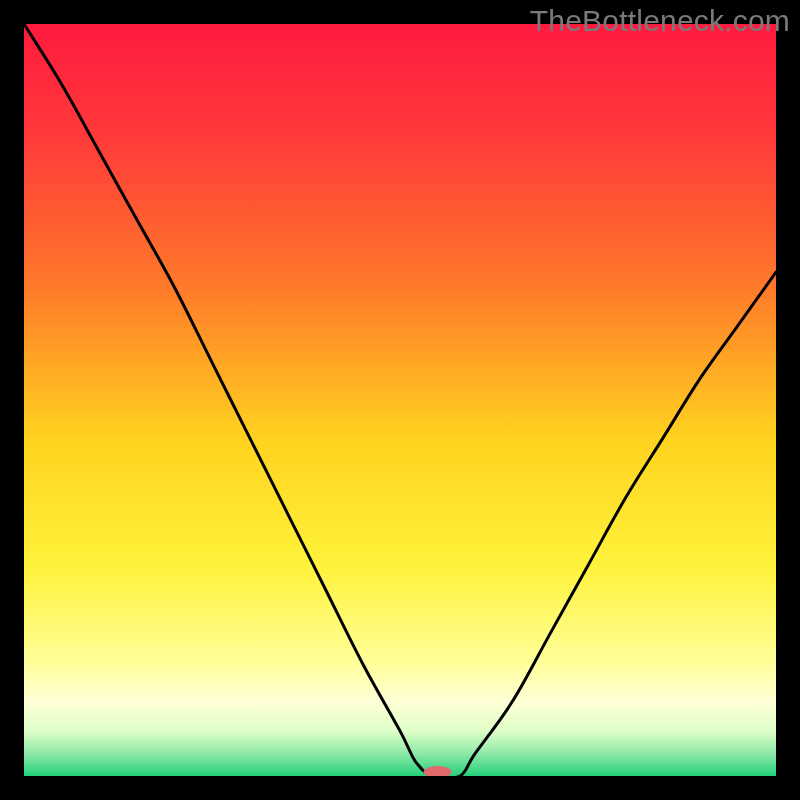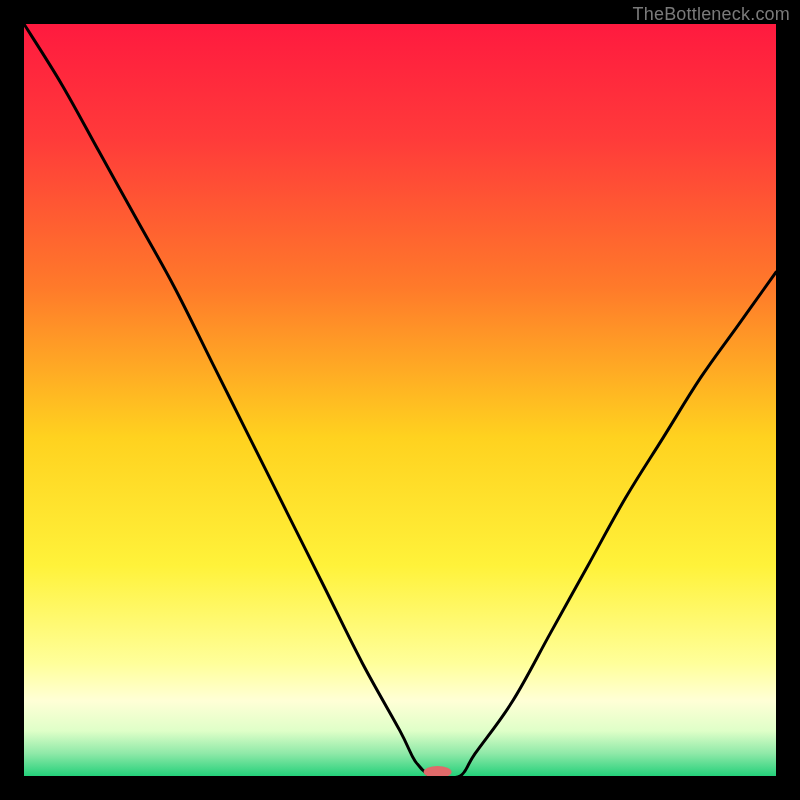--- a/index.html
+++ b/index.html
@@ -24,21 +24,21 @@
     left: 0;
     top: 0;
     width: 752px;
     height: 752px;
   }
   .watermark {
     position: absolute;
     top: 4px;
     right: 10px;
     color: #7a7a7a;
-    font-size: 18px;
+    font-size: 30px;
     letter-spacing: 0.2px;
     font-weight: 500;
   }
   svg { display: block; }
 </style>
 </head>
 <body>
 
 <div class="frame">
   <svg class="plot" viewBox="0 0 752 752">

